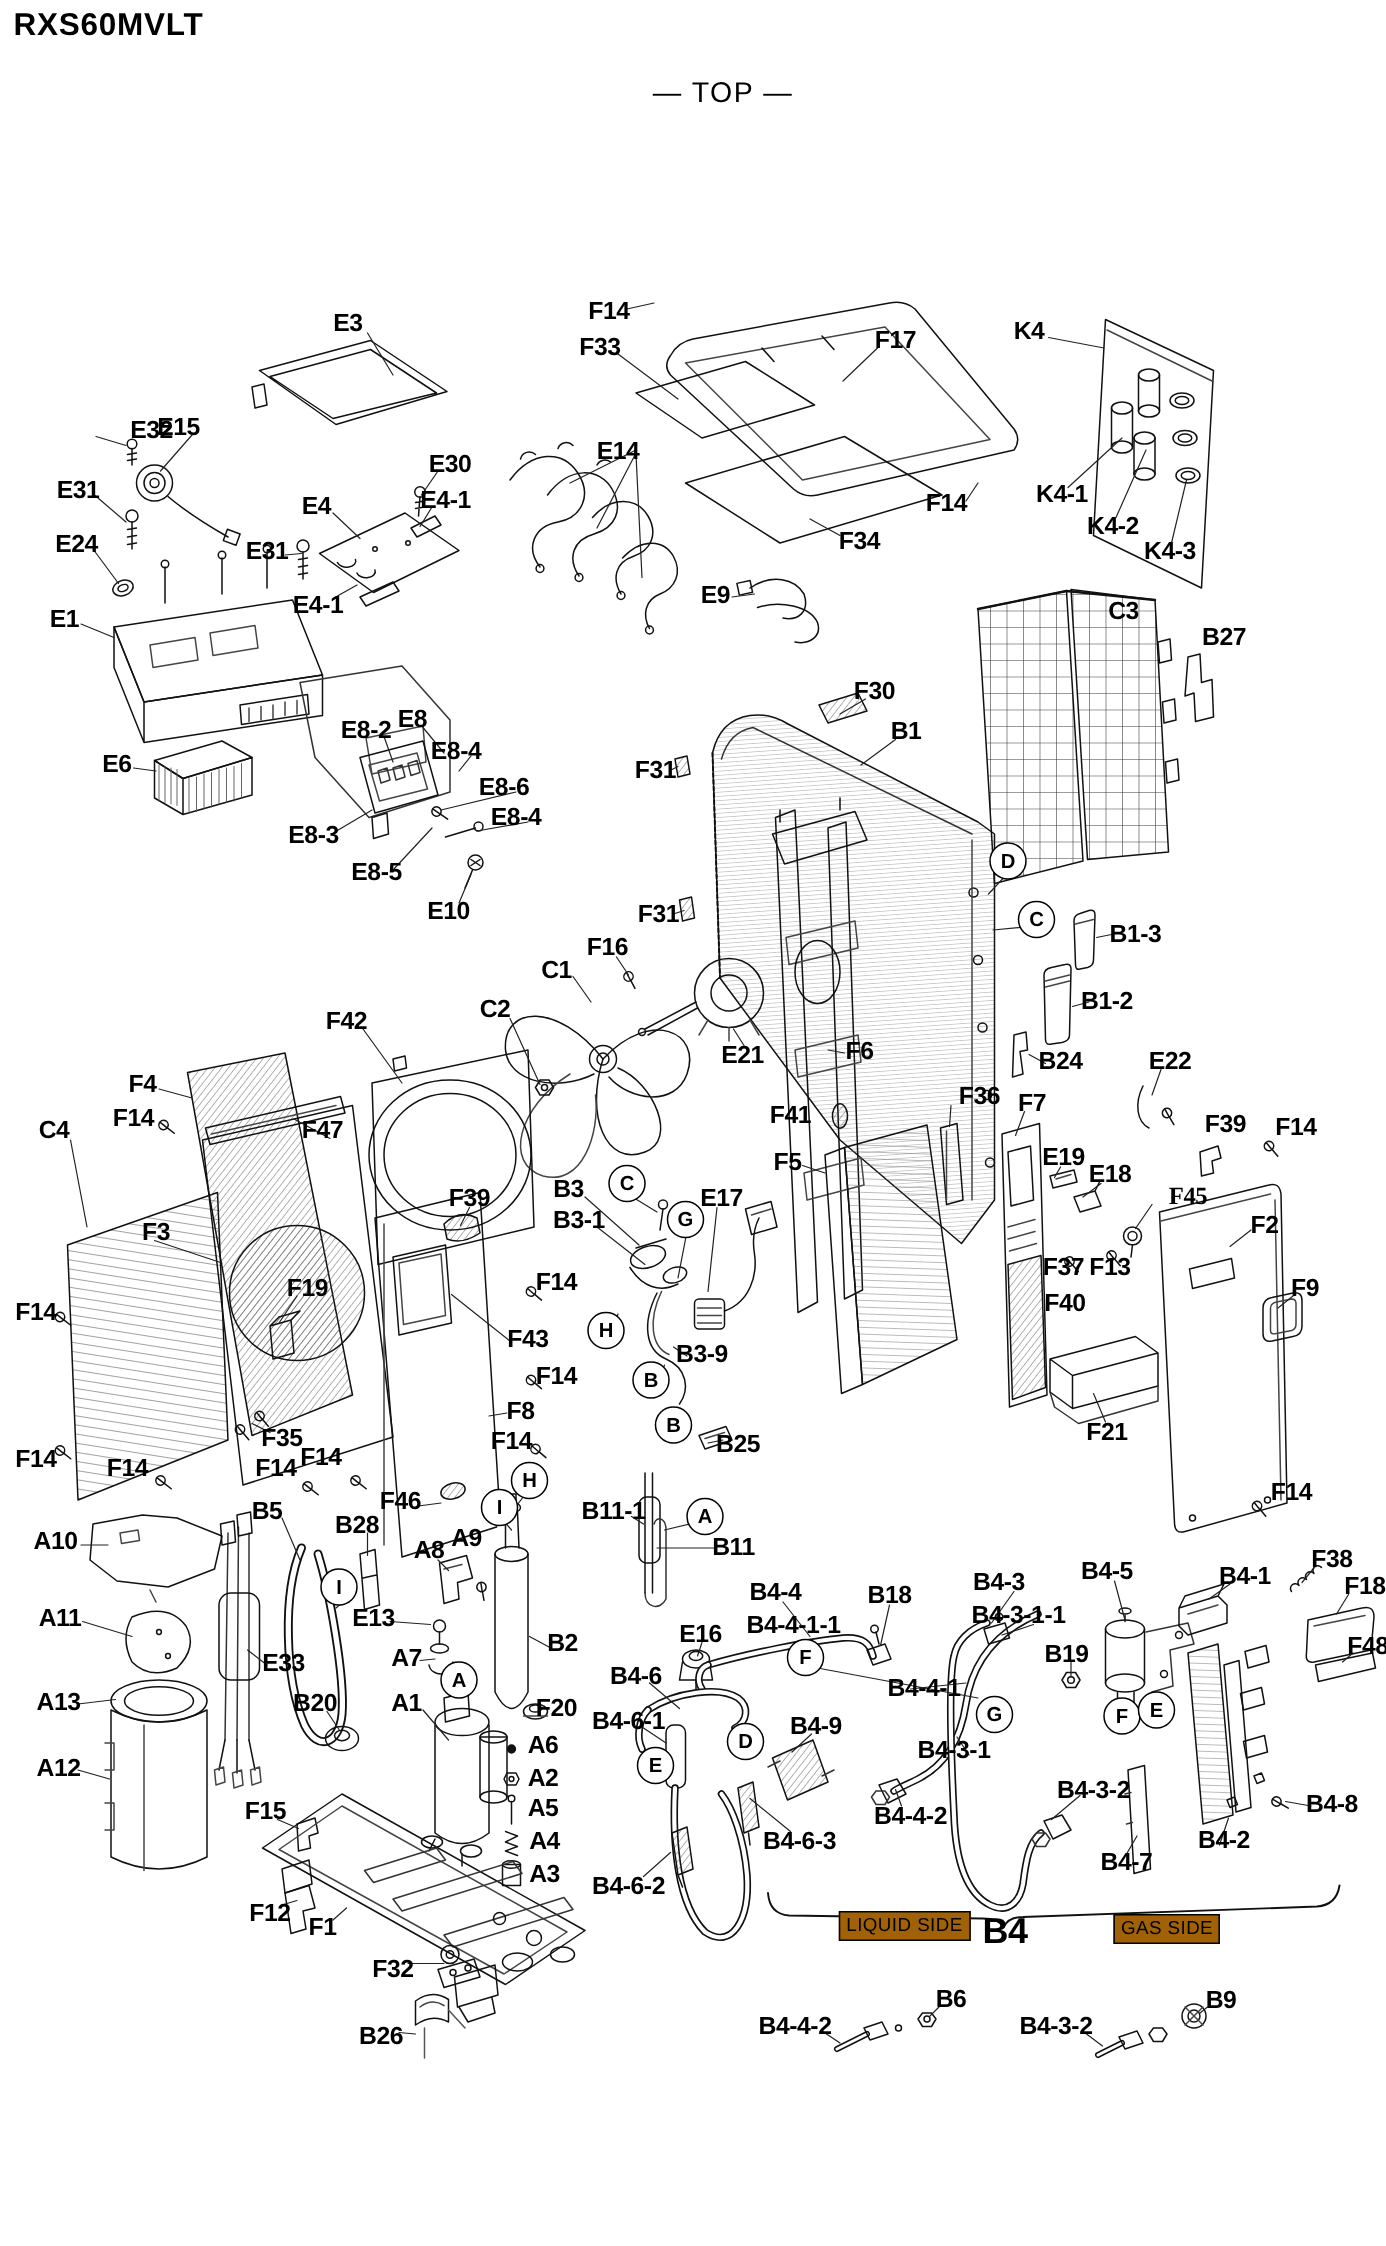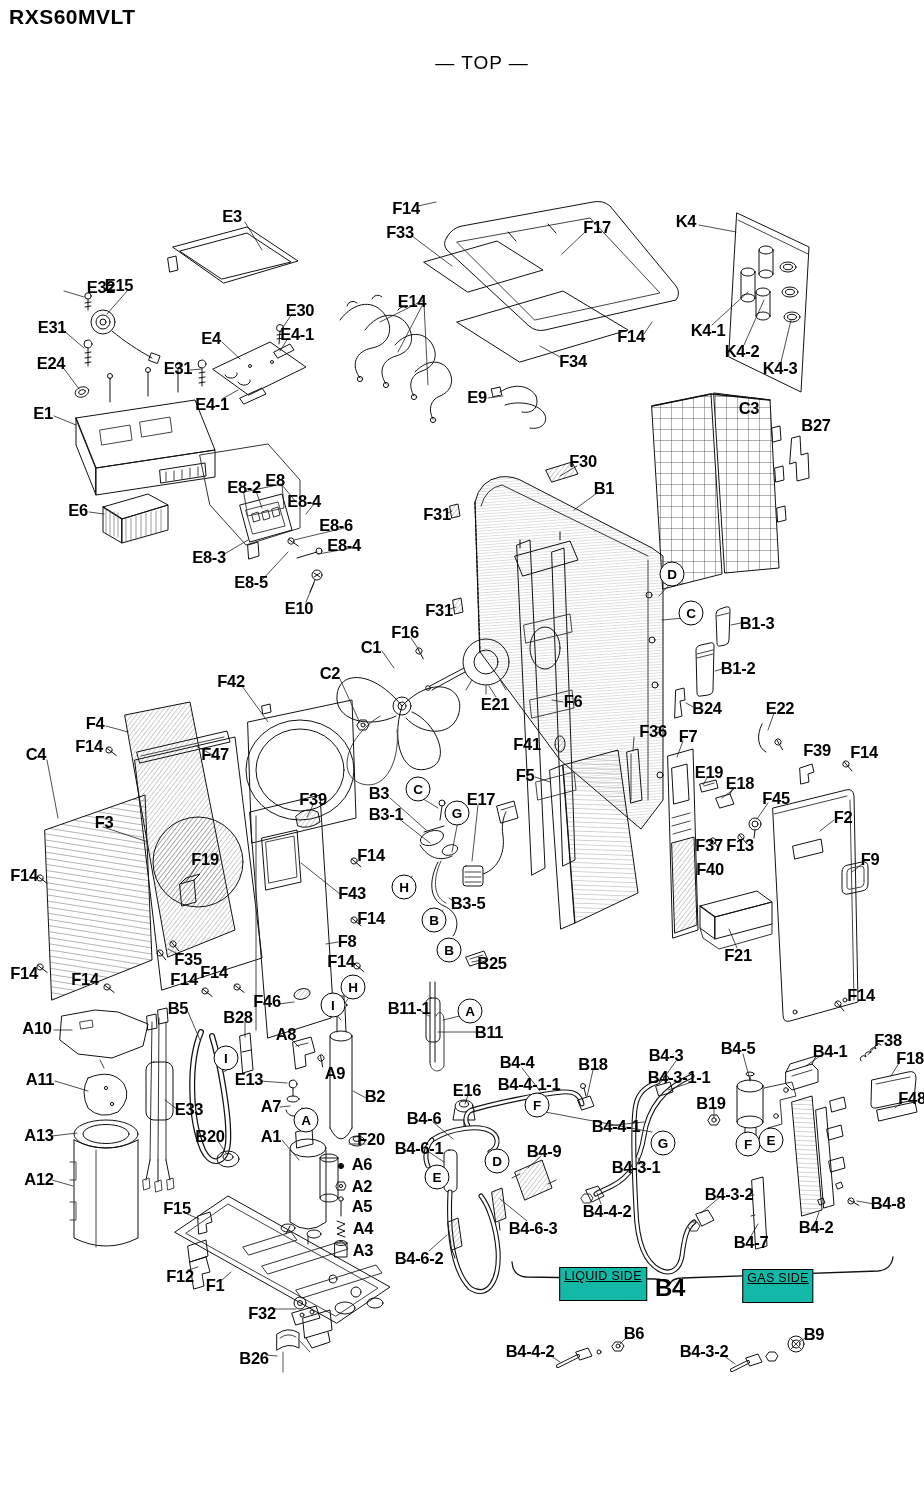--- a/index.html
+++ b/index.html
@@ -6,21 +6,21 @@
   body{width:924px;height:1497px;position:relative;font-family:"Liberation Sans",sans-serif;color:#000;overflow:hidden;}
   .page{position:absolute;inset:0;background:#fff;}
   .model-title{position:absolute;left:9px;top:5px;font-size:21px;font-weight:700;letter-spacing:.5px;}
   .top-indicator{position:absolute;left:482px;top:63px;transform:translate(-50%,-50%);font-size:19px;letter-spacing:1px;white-space:nowrap;}
   svg.art{position:absolute;left:0;top:0;}
   svg.art *{vector-effect:non-scaling-stroke;}
   #label-layer{position:absolute;inset:0;}
   .lbl{position:absolute;transform:translate(-50%,-50%);font-weight:700;font-size:16.5px;letter-spacing:-.3px;white-space:nowrap;line-height:1;}
   .lbl.lg{font-size:24px;}
   .circ{position:absolute;transform:translate(-50%,-50%);width:23px;height:23px;border:1.5px solid #000;border-radius:50%;display:flex;align-items:center;justify-content:center;font-size:13.5px;font-weight:600;background:#fff;line-height:1;}
-  .boxed{position:absolute;transform:translate(-50%,-50%);border:1.3px solid #000;padding:1px 4px 16px 4px;font-size:12.5px;letter-spacing:.3px;white-space:nowrap;background:#14b8a6;line-height:1.2;text-decoration:underline;}
+  .boxed{position:absolute;transform:translate(-50%,-50%);border:1.3px solid #000;padding:1px 4px 2px 4px;font-size:12.5px;letter-spacing:.3px;white-space:nowrap;background:#a16207;line-height:1.2;}
 </style>
 </head>
 <body>
 
 <div class="page">
   <div class="model-title">RXS60MVLT</div>
   <div class="top-indicator">— TOP —</div>
 
   <svg class="art" width="924" height="1497" viewBox="0 0 924 1497" fill="none" stroke="#111" stroke-width="1" stroke-linecap="round" stroke-linejoin="round">
     <defs>
@@ -507,51 +507,51 @@
       <div class="lbl" style="left: 215px; top: 754px;">F47</div>
       <div class="lbl" style="left: 313px; top: 799px;">F39</div>
       <div class="lbl" style="left: 527px; top: 744px;">F41</div>
       <div class="lbl" style="left: 637px; top: 731px; margin-left: 16px;">F36</div>
       <div class="lbl" style="left: 688px; top: 736px;">F7</div>
       <div class="lbl" style="left: 525px; top: 775px;">F5</div>
       <div class="lbl" style="left: 817px; top: 750px;">F39</div>
       <div class="lbl" style="left: 864px; top: 752px;">F14</div>
       <div class="lbl" style="left: 709px; top: 772px;">E19</div>
       <div class="lbl" style="left: 740px; top: 783px;">E18</div>
-      <div class="lbl" style="left: 776px; top: 798px;">F45</div>
+      <div class="lbl" style="left: 792px; top: 798px; font-family: Liberation Serif, serif;">F45</div>
       <div class="lbl" style="left: 843px; top: 817px;">F2</div>
       <div class="lbl" style="left: 379px; top: 793px;">B3</div>
       <div class="lbl" style="left: 386px; top: 814px;">B3-1</div>
       <div class="lbl" style="left: 481px; top: 799px;">E17</div>
       <div class="lbl" style="left: 104px; top: 822px;">F3</div>
       <div class="lbl" style="left: 205px; top: 859px;">F19</div>
       <div class="lbl" style="left: 24px; top: 875px;">F14</div>
       <div class="lbl" style="left: 371px; top: 855px;">F14</div>
       <div class="lbl" style="left: 352px; top: 893px;">F43</div>
       <div class="lbl" style="left: 709px; top: 845px;">F37</div>
       <div class="lbl" style="left: 740px; top: 845px;">F13</div>
       <div class="lbl" style="left: 710px; top: 869px;">F40</div>
       <div class="lbl" style="left: 870px; top: 859px;">F9</div>
-      <div class="lbl" style="left: 468px; top: 903px;">B3-5</div>
+      <div class="lbl" style="left: 468px; top: 903px;">B3-9</div>
       <div class="lbl" style="left: 371px; top: 918px;">F14</div>
       <div class="lbl" style="left: 347px; top: 941px;">F8</div>
       <div class="lbl" style="left: 188px; top: 959px;">F35</div>
       <div class="lbl" style="left: 24px; top: 973px;">F14</div>
       <div class="lbl" style="left: 85px; top: 979px;">F14</div>
       <div class="lbl" style="left: 184px; top: 979px;">F14</div>
       <div class="lbl" style="left: 214px; top: 972px;">F14</div>
       <div class="lbl" style="left: 341px; top: 961px;">F14</div>
       <div class="lbl" style="left: 738px; top: 955px;">F21</div>
       <div class="lbl" style="left: 861px; top: 995px;">F14</div>
       <div class="lbl" style="left: 178px; top: 1008px;">B5</div>
       <div class="lbl" style="left: 238px; top: 1017px;">B28</div>
       <div class="lbl" style="left: 267px; top: 1001px;">F46</div>
       <div class="lbl" style="left: 37px; top: 1028px;">A10</div>
       <div class="lbl" style="left: 286px; top: 1034px;">A8</div>
-      <div class="lbl" style="left: 311px; top: 1073px; margin-left: 24px;">A9</div>
+      <div class="lbl" style="left: 311px; top: 1026px;">A9</div>
       <div class="lbl" style="left: 40px; top: 1079px;">A11</div>
       <div class="lbl" style="left: 249px; top: 1079px;">E13</div>
       <div class="lbl" style="left: 271px; top: 1106px;">A7</div>
       <div class="lbl" style="left: 189px; top: 1109px;">E33</div>
       <div class="lbl" style="left: 39px; top: 1135px;">A13</div>
       <div class="lbl" style="left: 210px; top: 1136px;">B20</div>
       <div class="lbl" style="left: 271px; top: 1136px;">A1</div>
       <div class="lbl" style="left: 39px; top: 1179px;">A12</div>
       <div class="lbl" style="left: 375px; top: 1096px;">B2</div>
       <div class="lbl" style="left: 409px; top: 1008px;">B11-1</div>

